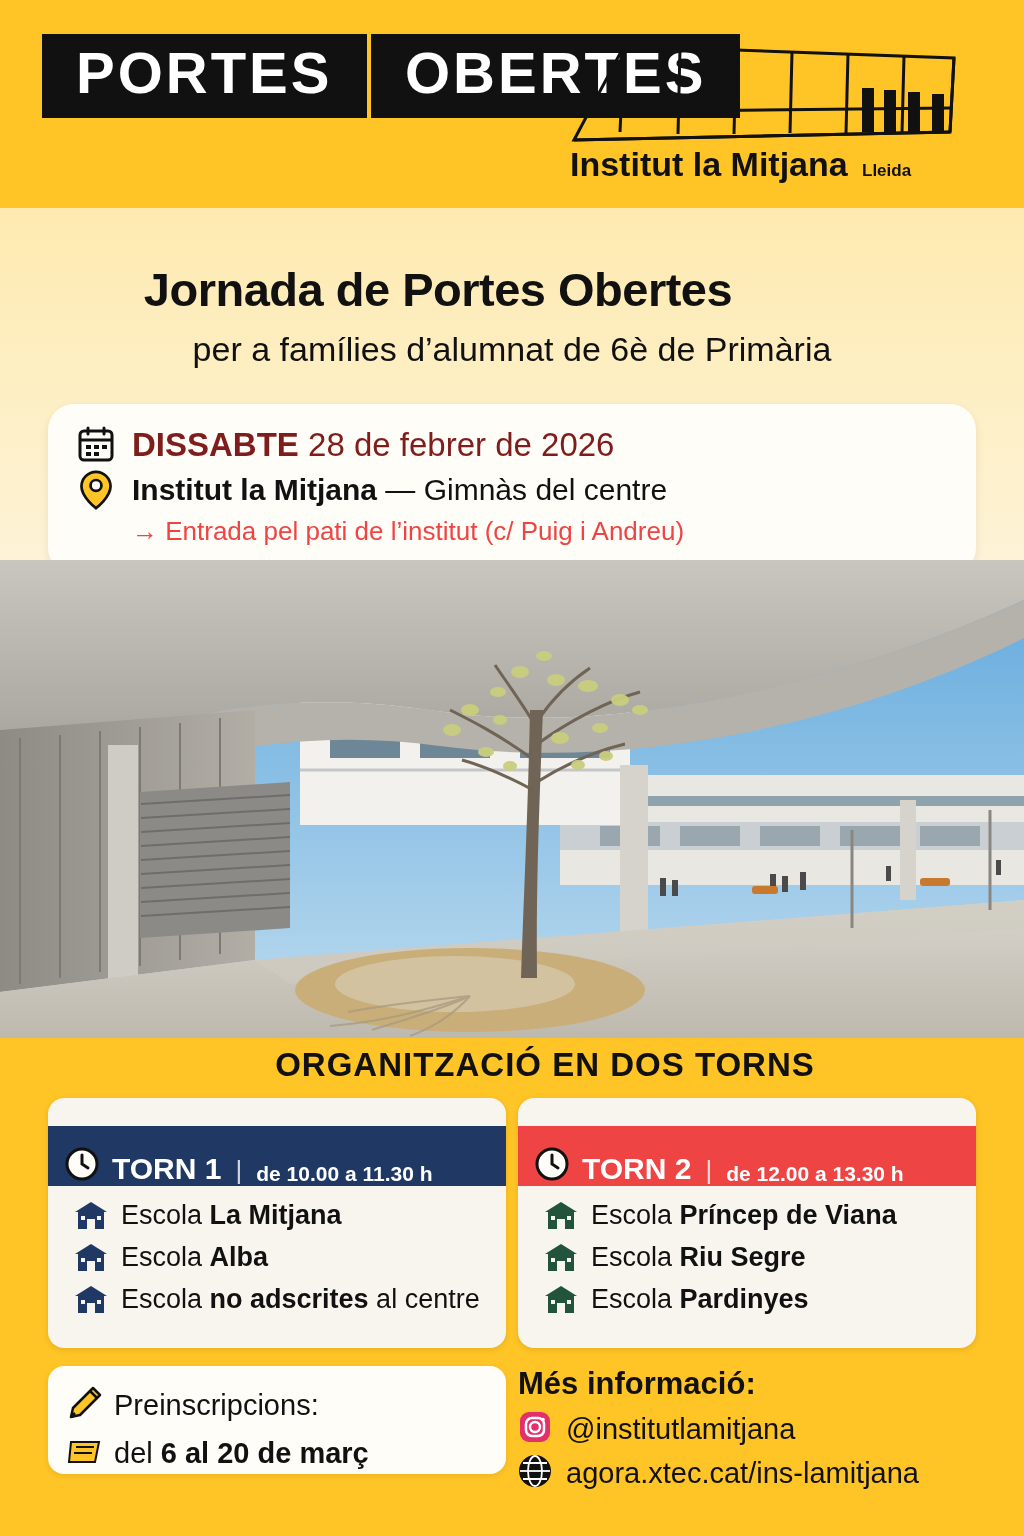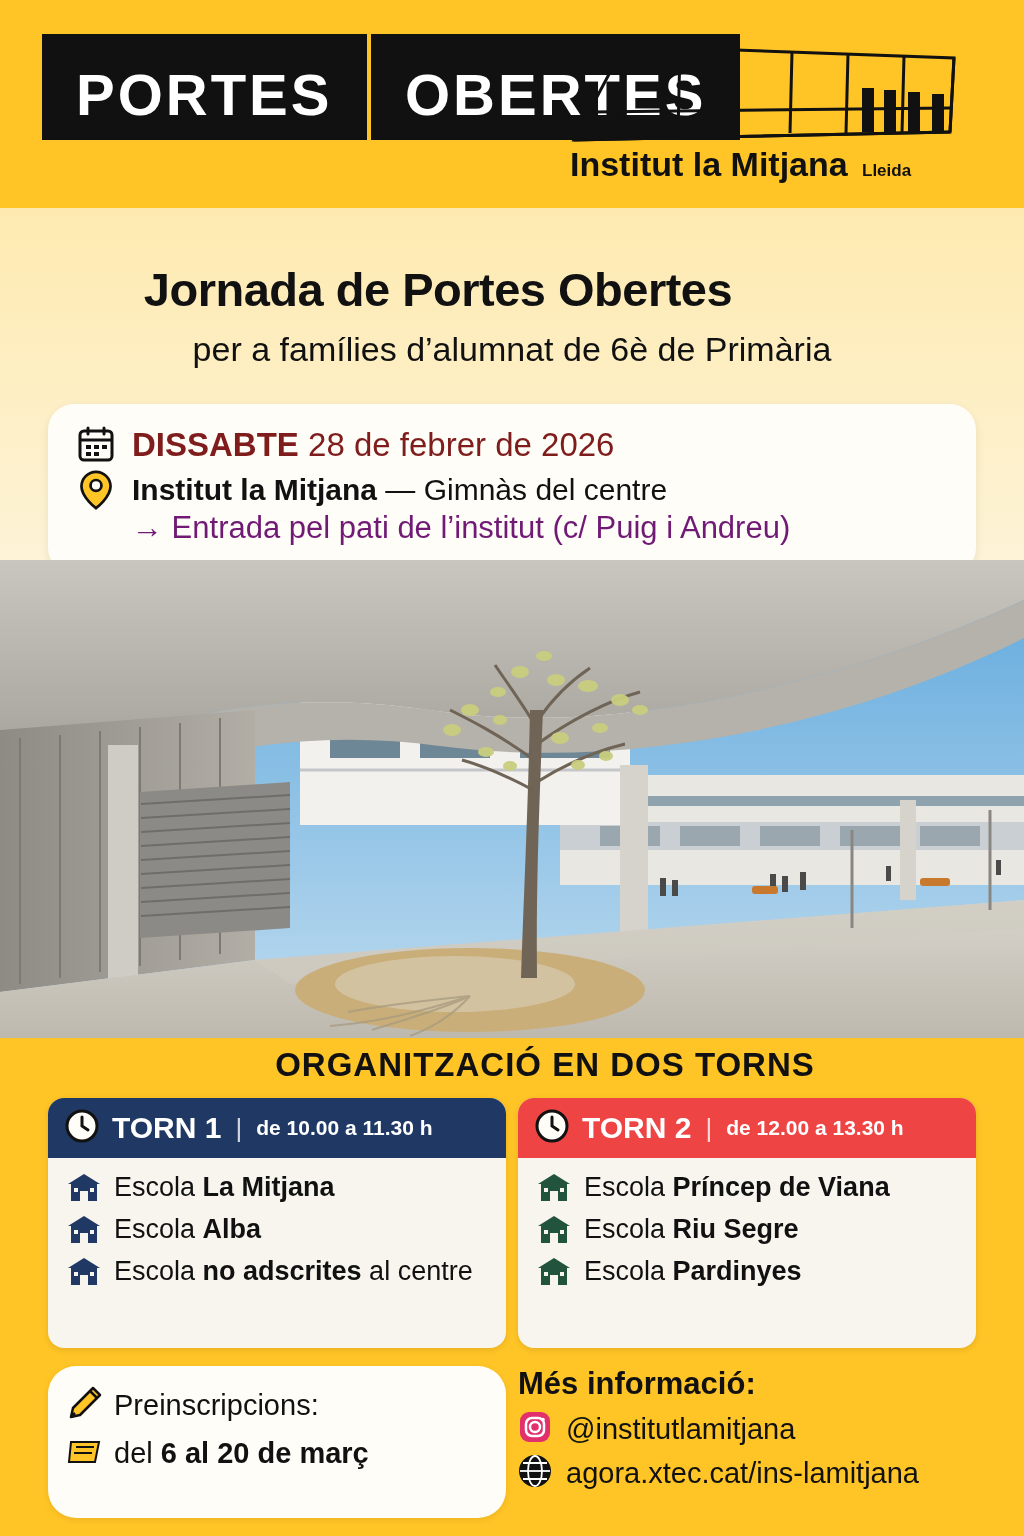--- a/index.html
+++ b/index.html
@@ -24,21 +24,21 @@
   .title-block {
     position: absolute; top: 34px; left: 42px;
   }
   .title-bar {
     background: #111111;
     color: #FFFFFF;
     font-weight: 700;
     font-size: 58px;
     letter-spacing: 3px;
     line-height: 1;
-    padding: 32px 34px 16px 34px;
+    padding: 10px 34px 16px 34px;
     display: inline-block;
   }
   .title-bar.first { margin-bottom: 12px; }
 
   .logo {
     position: absolute; top: 28px; left: 562px;
     width: 400px; height: 152px;
   }
   .logo svg { width: 400px; height: 152px; display: block; }
 
@@ -64,21 +64,21 @@
     box-shadow: 0 3px 10px rgba(0,0,0,.08);
     padding: 20px 28px 0 28px;
   }
   .info-row { display: flex; align-items: flex-start; gap: 16px; }
   .info-row + .info-row { margin-top: 6px; }
   .ic { width: 40px; height: 40px; flex: 0 0 40px; display:flex; align-items:center; justify-content:center;}
   .info-date { font-size: 33px; color:#7f1d1d; font-weight: 400; padding-top: 2px;}
   .info-date b { font-weight: 700; }
   .info-place { font-size: 30px; color:#111; padding-top: 3px;}
   .info-place b { font-weight: 700; }
-  .info-entry { font-size: 31px; color:#701a75; margin-left: 56px; margin-top: 0; }
+  .info-entry { font-size: 26px; color:#ef4444; margin-left: 56px; margin-top: 6px; }
 
   
   .photo {
     position: absolute; top: 560px; left: 0; width: 1024px; height: 478px;
     overflow: hidden;
     background: #9aa6ad;
   }
   .photo svg { display:block; width: 1024px; height: 478px; }
 
   
@@ -92,39 +92,39 @@
     position: absolute; top: 1098px;
     width: 458px; height: 250px;
     background: #F7F5EE;
     border-radius: 16px;
     overflow: hidden;
     box-shadow: 0 2px 6px rgba(0,0,0,.10);
   }
   .torn.left { left: 48px; }
   .torn.right { left: 518px; }
   .torn-head {
-    height: 60px; display:flex; align-items:center; gap: 12px;
-    padding: 0 16px; color: #fff;
+    height: 60px; display:flex; align-items:flex-end; gap: 12px;
+    padding: 0 16px; color: #fff; margin-top: 28px;
   }
   .torn.left .torn-head { background: #1F3864; }
   .torn.right .torn-head { background: #ef4444; }
   .torn-name { font-size: 30px; font-weight: 700; }
   .torn-sep { font-size: 26px; opacity: .8; margin: 0 2px; }
   .torn-time { font-size: 21px; font-weight: 700; }
-  .torn-list { padding: 14px 18px 0 18px; }
+  .torn-list { padding: 14px 18px 0 25px; }
   .torn-item { display:flex; align-items:flex-start; gap: 12px; margin-bottom: 10px; }
   .torn-item .sch { width: 36px; height: 32px; flex: 0 0 36px; }
   .torn-item .txt { font-size: 27px; color: #111; line-height: 1.18; }
   .torn-item .txt b { font-weight: 700; }
 
   
   .pre-card {
     position: absolute; left: 48px; top: 1366px;
-    width: 458px; height: 152px;
-    background: #FFFDF7; border-radius: 28px;
+    width: 458px; height: 108px;
+    background: #FFFDF7; border-radius: 16px;
     padding: 20px 18px 0 20px;
     box-shadow: 0 2px 6px rgba(0,0,0,.08);
   }
   .pre-row { display:flex; align-items:center; gap: 12px; margin-bottom: 12px; }
   .pre-row .txt { font-size: 29px; color:#111; }
   .pre-row .txt b { font-weight: 700; }
 
   .more {
     position: absolute; left: 518px; top: 1366px;
     width: 470px; height: 150px;

